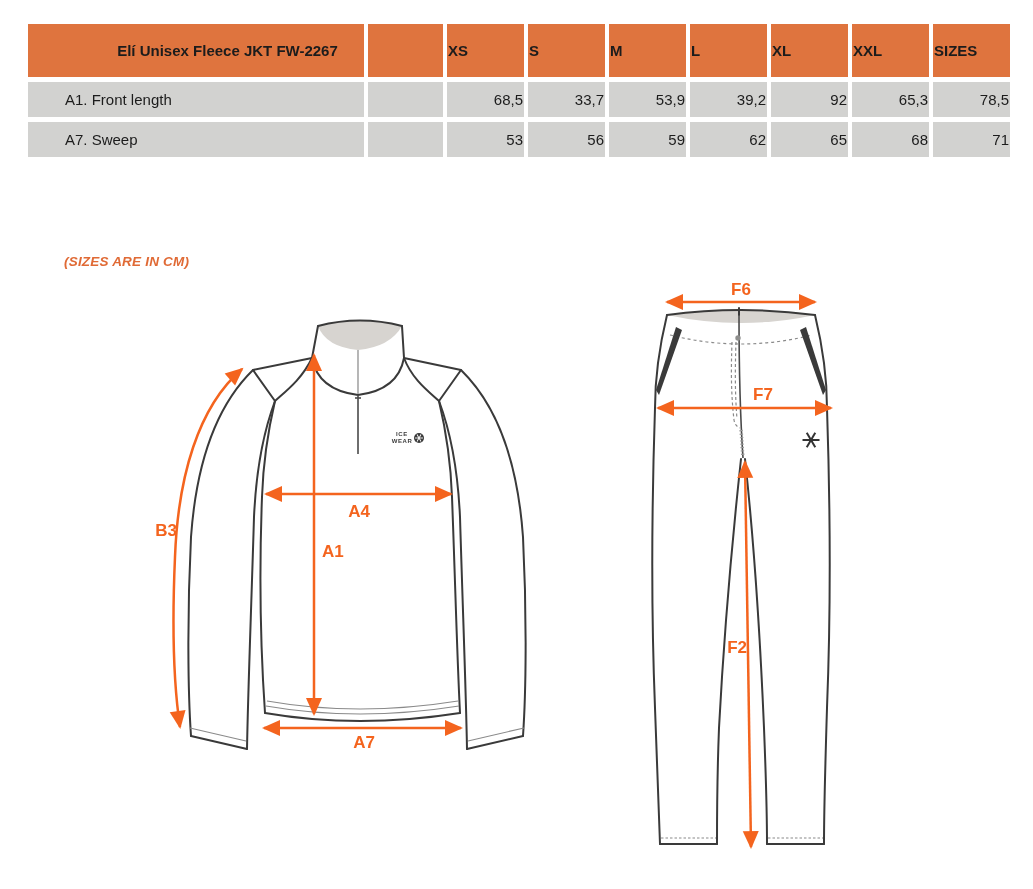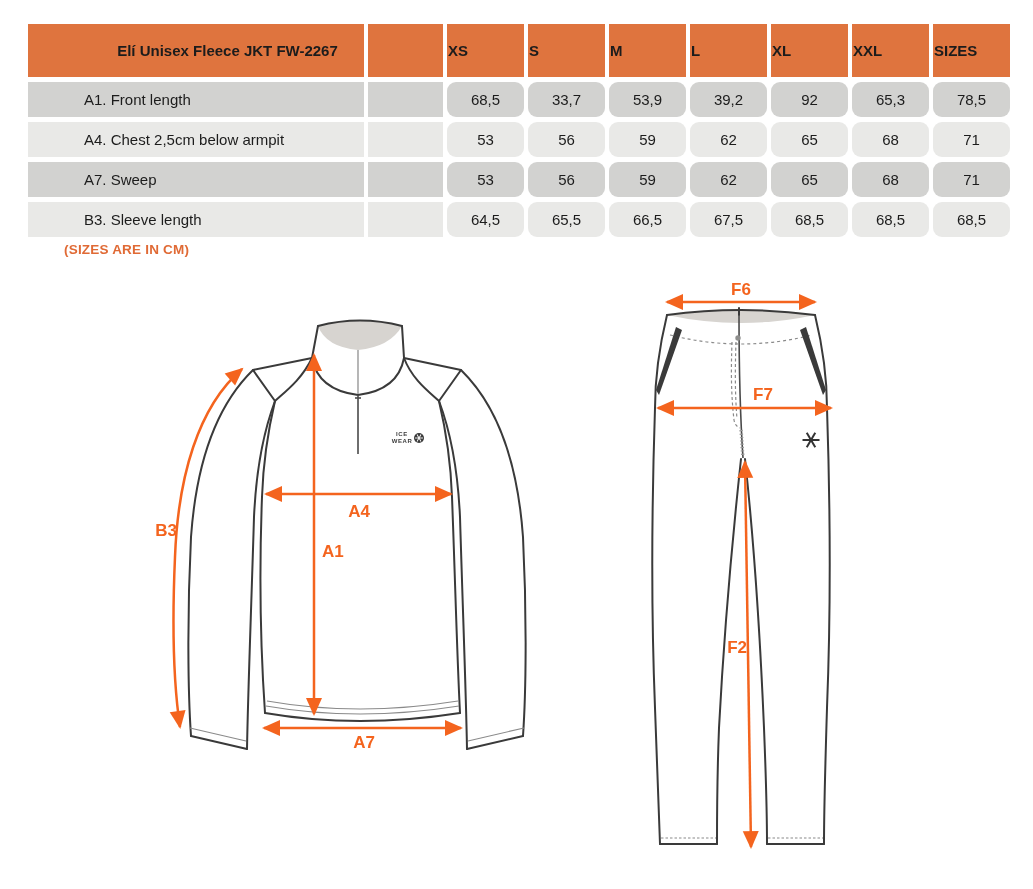--- a/index.html
+++ b/index.html
@@ -15,31 +15,31 @@
   }
   table.size-table td{
     font-size:15px;color:#1c1c1c;vertical-align:middle;
     overflow:hidden;white-space:nowrap;
   }
   td.hdr{
     background:#DF743E;color:#ffffff;font-weight:bold;height:51px;
     text-align:left;font-size:15px;
   }
   td.hdr.title-cell{text-align:center;padding-left:64px;}
-  td.lbl{height:33px;text-align:left;padding-left:56px;}
-  td.val{height:33px;text-align:center;border-radius:9px;}
+  td.lbl{height:33px;text-align:left;padding-left:37px;}
+  td.val{height:33px;text-align:right;}
   tr.r-dark td.lbl,tr.r-dark td.val,tr.r-dark td.spc{background:#D2D2D0;}
   tr.r-light td.lbl,tr.r-light td.val,tr.r-light td.spc{background:#E9E9E7;}
   .c-label{width:336px;}
   .c-spacer{width:75px;}
   .c-size{width:77px;}
   
   .units-note{
-    position:absolute;left:64px;top:242px;
-    color:#E06A35;font-size:13.5px;font-weight:600;letter-spacing:.2px;
+    position:absolute;left:64px;top:254px;
+    color:#E06A35;font-size:13.5px;font-weight:600;letter-spacing:.2px;font-style:italic;
   }
   
   svg.diagram{position:absolute;overflow:visible;}
   .garment{stroke:#3A3A3A;stroke-width:2;fill:none;stroke-linecap:round;stroke-linejoin:round;}
   .stitch{stroke:#8a8a8a;stroke-width:1.2;fill:none;}
   .measure{stroke:#F4641E;stroke-width:2.5;fill:none;}
   .mlabel{fill:#F4641E;font-size:17px;font-weight:600;font-family:"Liberation Sans",sans-serif;}
   .logo-txt{fill:#3a3a3a;font-size:6px;font-weight:bold;letter-spacing:.6px;font-family:"Liberation Sans",sans-serif;}
 </style>
 </head>
@@ -75,53 +75,31 @@
       <td class="lbl">A1. Front length</td>
       <td class="spc"></td>
       <td class="val">68,5</td>
       <td class="val">33,7</td>
       <td class="val">53,9</td>
       <td class="val">39,2</td>
       <td class="val">92</td>
       <td class="val">65,3</td>
       <td class="val">78,5</td>
     </tr>
-    <tr class="r-light">
-      <td class="lbl">A4. Chest 2,5cm below armpit</td>
-      <td class="spc"></td>
-      <td class="val">53</td>
-      <td class="val">56</td>
-      <td class="val">59</td>
-      <td class="val">62</td>
-      <td class="val">65</td>
-      <td class="val">68</td>
-      <td class="val">71</td>
-    </tr>
     <tr class="r-dark">
       <td class="lbl">A7. Sweep</td>
       <td class="spc"></td>
       <td class="val">53</td>
       <td class="val">56</td>
       <td class="val">59</td>
       <td class="val">62</td>
       <td class="val">65</td>
       <td class="val">68</td>
       <td class="val">71</td>
     </tr>
-    <tr class="r-light">
-      <td class="lbl">B3. Sleeve length</td>
-      <td class="spc"></td>
-      <td class="val">64,5</td>
-      <td class="val">65,5</td>
-      <td class="val">66,5</td>
-      <td class="val">67,5</td>
-      <td class="val">68,5</td>
-      <td class="val">68,5</td>
-      <td class="val">68,5</td>
-    </tr>
   </tbody>
     </table>
 
   <div class="units-note">(SIZES ARE IN CM)</div>
 
   <svg class="diagram" style="left:130px;top:295px;" width="445" height="485" viewBox="0 0 445 485">
     <defs>
       <marker id="ah-j" markerUnits="userSpaceOnUse" markerWidth="20" markerHeight="18" refX="17" refY="9" orient="auto-start-reverse">
         <path d="M1,1 L19,9 L1,17 Z" fill="#F4641E"></path>
       </marker>

